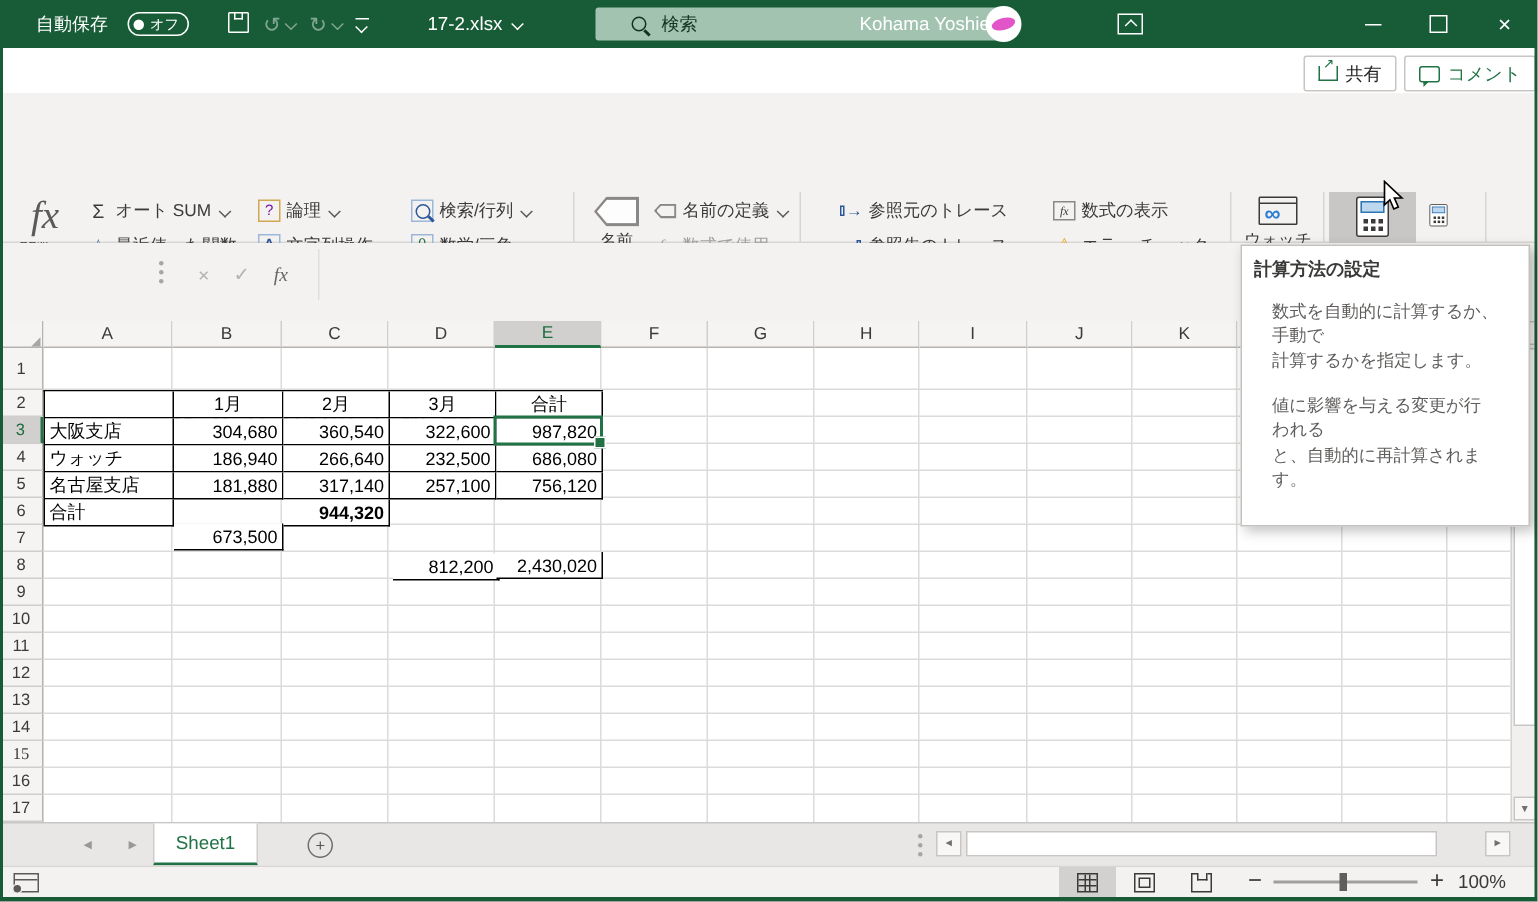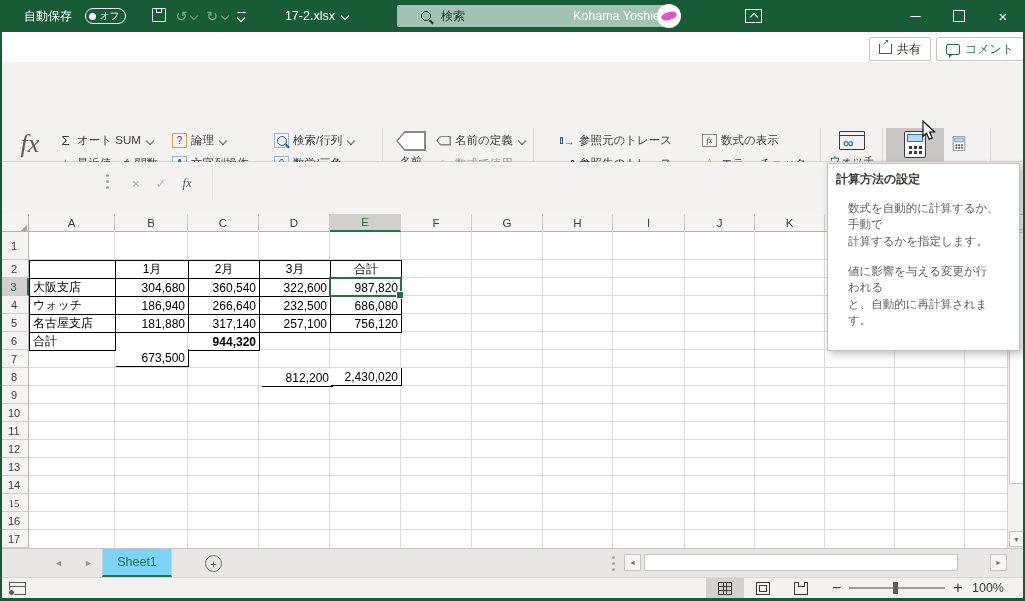--- a/index.html
+++ b/index.html
@@ -116,21 +116,21 @@
   .tc.r{justify-content:flex-end;padding-right:3px;}
   .selbox{position:absolute;left:329px;top:63px;width:73px;height:20px;border:2px solid #217346;box-sizing:border-box;z-index:4;}
   .fillh{position:absolute;right:-4px;bottom:-4px;width:6px;height:6px;background:#217346;border:1px solid #fff;}
   
   .vsb{position:absolute;left:1007px;top:214px;width:18px;height:334px;background:#f1f0ef;border-left:1px solid #d6d4d2;box-sizing:border-box;}
   .vsb .btn{position:absolute;left:1px;width:15px;height:16px;background:#f8f7f6;border:1px solid #c8c6c4;display:flex;align-items:center;justify-content:center;font-size:7px;color:#707070;box-sizing:border-box;}
   .vsb .thumb{position:absolute;left:1px;top:18px;width:15px;height:252px;background:#fff;border:1px solid #c8c6c4;box-sizing:border-box;}
   
   .tabbar{position:absolute;left:0;top:548px;width:1025px;height:29px;background:#e8e7e6;border-top:1px solid #c8c6c4;box-sizing:border-box;}
   .navarr{position:absolute;top:9px;font-size:9px;color:#9a9896;}
-  .stab{position:absolute;left:102px;top:0;width:70px;height:28px;background:#7dd3fc;border-left:1px solid #d0cecc;border-right:1px solid #d0cecc;border-bottom:2px solid #217346;box-sizing:border-box;display:flex;align-items:center;justify-content:center;font-size:12.5px;color:#217346;}
+  .stab{position:absolute;left:102px;top:0;width:70px;height:28px;background:#ffffff;border-left:1px solid #d0cecc;border-right:1px solid #d0cecc;border-bottom:2px solid #217346;box-sizing:border-box;display:flex;align-items:center;justify-content:center;font-size:12.5px;color:#217346;}
   .addsheet{position:absolute;left:205px;top:6px;width:15px;height:15px;border:1px solid #707070;border-radius:50%;display:flex;align-items:center;justify-content:center;font-size:11px;color:#555;}
   .tb-dots{position:absolute;left:612px;top:13px;}
   .hbtn{position:absolute;top:5px;width:17px;height:17px;background:#f8f7f6;border:1px solid #c8c6c4;display:flex;align-items:center;justify-content:center;font-size:7px;color:#707070;box-sizing:border-box;}
   .hthumb{position:absolute;left:644px;top:5px;width:314px;height:17px;background:#fff;border:1px solid #c8c6c4;box-sizing:border-box;}
   
   .statusbar{position:absolute;left:0;top:577px;width:1025px;height:21px;background:#f3f2f1;border-top:1px solid #d8d6d4;box-sizing:border-box;}
   .recicon{position:absolute;left:9px;top:4px;width:15px;height:11px;border:1px solid #5a5a58;position:absolute;}
   .recicon::before{content:"";position:absolute;left:0;right:0;top:2.5px;border-top:1px solid #5a5a58;}
   .recicon::after{content:"";position:absolute;left:-2px;bottom:-2px;width:5px;height:5px;border-radius:50%;background:#5a5a58;border:1px solid #f3f2f1;}
   .views{position:absolute;left:706px;top:0;display:flex;height:20px;}

